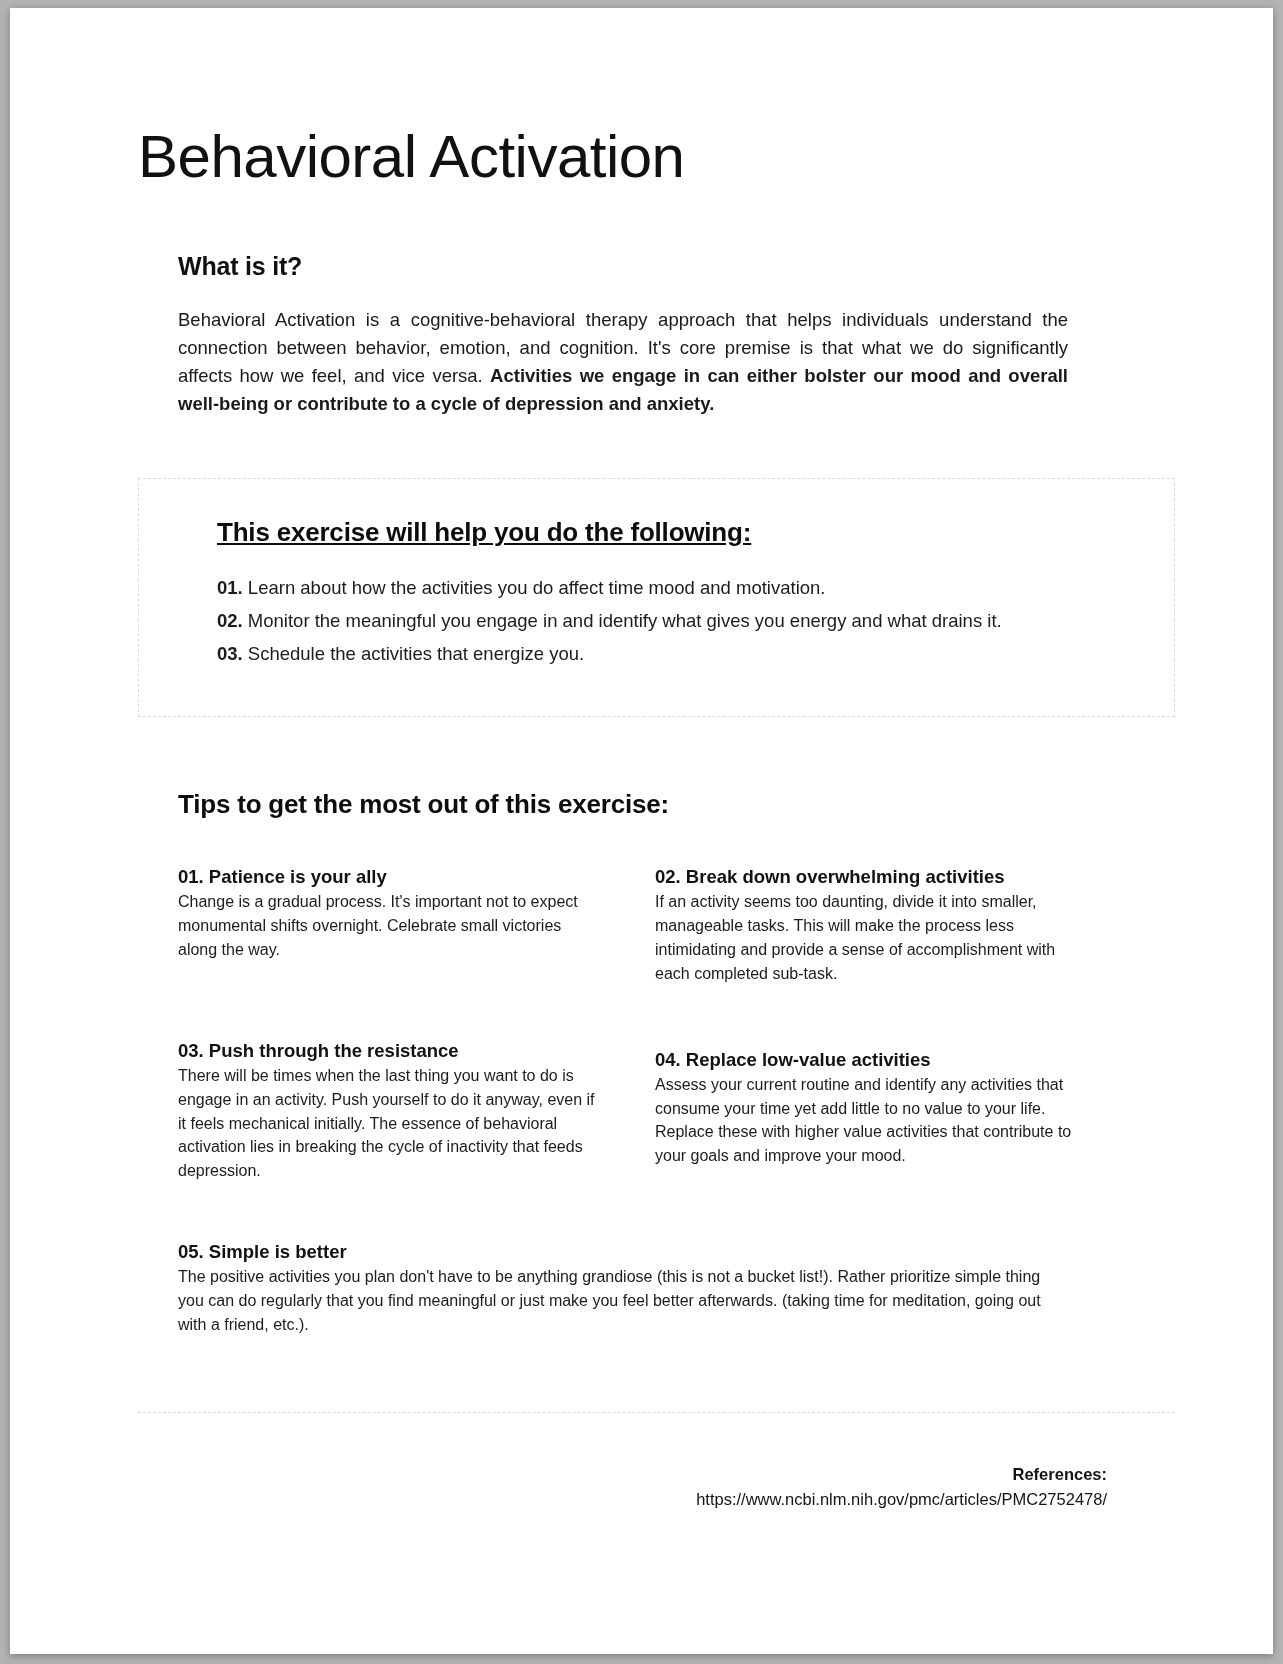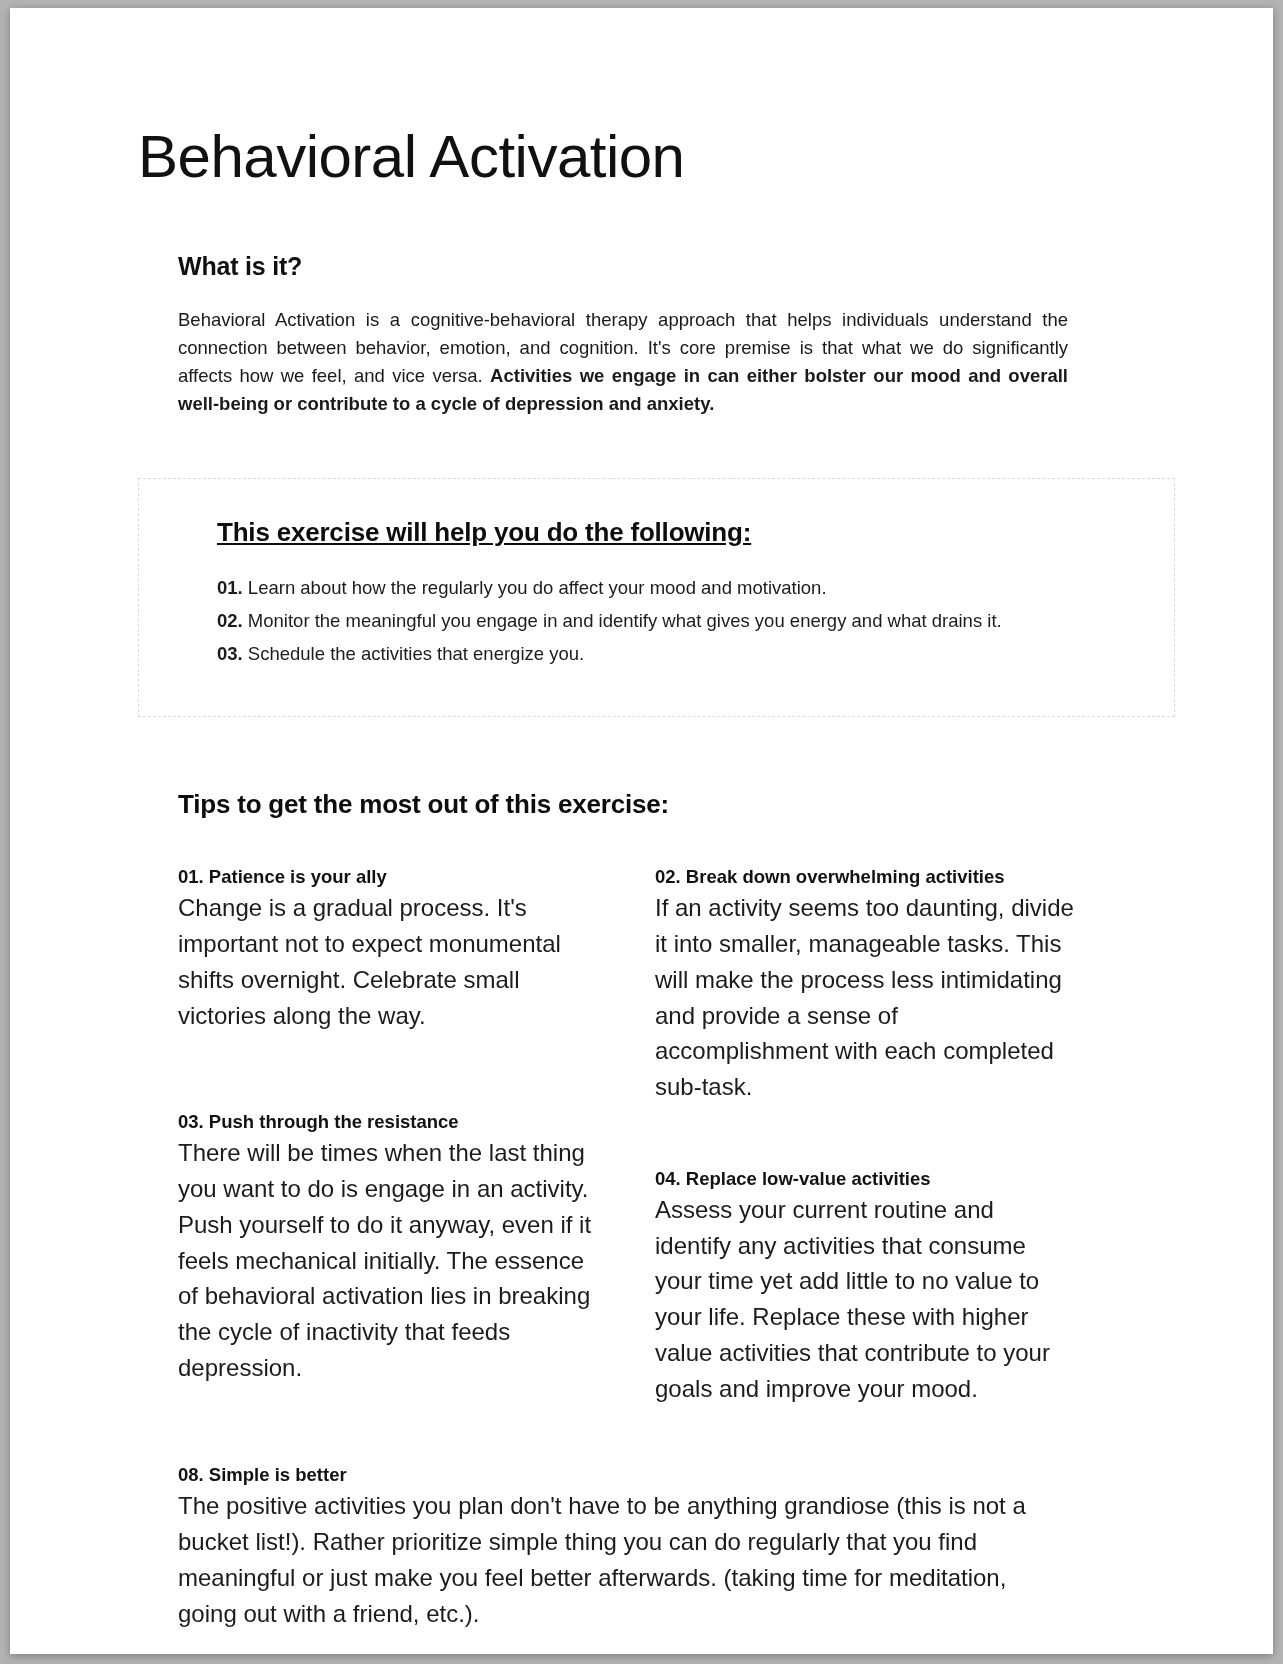--- a/index.html
+++ b/index.html
@@ -114,21 +114,21 @@
   }
   .tips-col { position: relative; }
   .tip { max-width: 420px; }
   .tip-title {
     font-size: 18.5px;
     font-weight: 700;
     color: #121212;
     margin: 0 0 2px 0;
   }
   .tip-body {
-    font-size: 24px;
+    font-size: 16px;
     line-height: 1.49;
     color: #1c1c1c;
     margin: 0;
   }
   .tip-gap-1 { margin-top: 78px; }
   .tip-gap-2 { margin-top: 63px; }
 
   .tip-wide {
     margin-top: 58px;
     max-width: 870px;
@@ -170,21 +170,21 @@
 
       <div class="body-col">
 
         <h2 class="section-heading h-whatisit">What is it?</h2>
 
         <p class="intro-para"><span>Behavioral Activation is a cognitive-behavioral therapy approach that helps individuals understand the connection between behavior, emotion, and cognition. It's core premise is that what we do significantly affects how we feel, and vice versa. </span><b>Activities we engage in can either bolster our mood and overall well-being or contribute to a cycle of depression and anxiety.</b></p>
 
         <section class="callout">
           <h3 class="callout-heading">This exercise will help you do the following:</h3>
           <ul class="callout-list">
-            <li><span class="num">01.</span><span> Learn about how the regularly you do affect your mood and motivation.</span></li>
+            <li><span class="num">01.</span><span> Learn about how the activities you do affect time mood and motivation.</span></li>
             <li><span class="num">02.</span><span> Monitor the meaningful you engage in and identify what gives you energy and what drains it.</span></li>
             <li><span class="num">03.</span><span> Schedule the activities that energize you.</span></li>
           </ul>
         </section>
 
         <h3 class="tips-heading">Tips to get the most out of this exercise:</h3>
 
         <div class="tips-grid">
 
           <div class="tips-col">
@@ -205,21 +205,21 @@
             </div>
             <div class="tip tip-gap-2">
               <p class="tip-title">04. Replace low-value activities</p>
               <p class="tip-body">Assess your current routine and identify any activities that consume your time yet add little to no value to your life. Replace these with higher value activities that contribute to your goals and improve your mood.</p>
             </div>
           </div>
 
         </div>
 
         <div class="tip tip-wide">
-          <p class="tip-title">08. Simple is better</p>
+          <p class="tip-title">05. Simple is better</p>
           <p class="tip-body">The positive activities you plan don't have to be anything grandiose (this is not a bucket list!). Rather prioritize simple thing you can do regularly that you find meaningful or just make you feel better afterwards. (taking time for meditation, going out with a friend, etc.).</p>
         </div>
 
         <hr class="footer-divider">
 
         <div class="footer">
           <p class="footer-label">References:</p>
           <p class="footer-url">https://www.ncbi.nlm.nih.gov/pmc/articles/PMC2752478/</p>
         </div>
 

